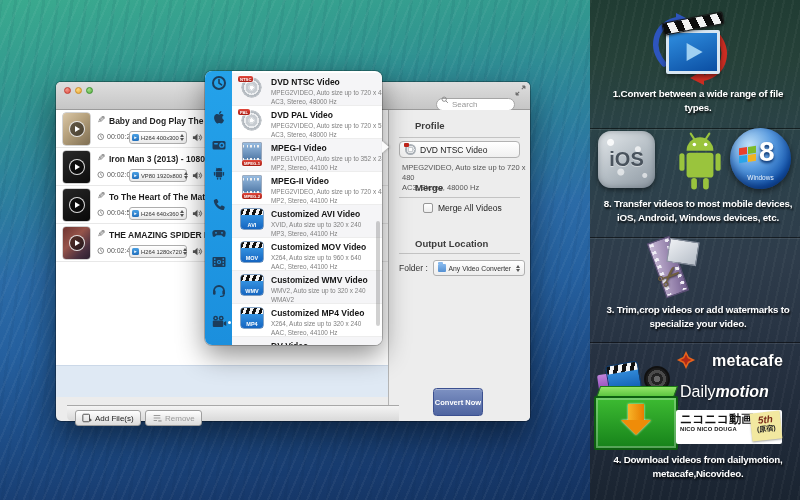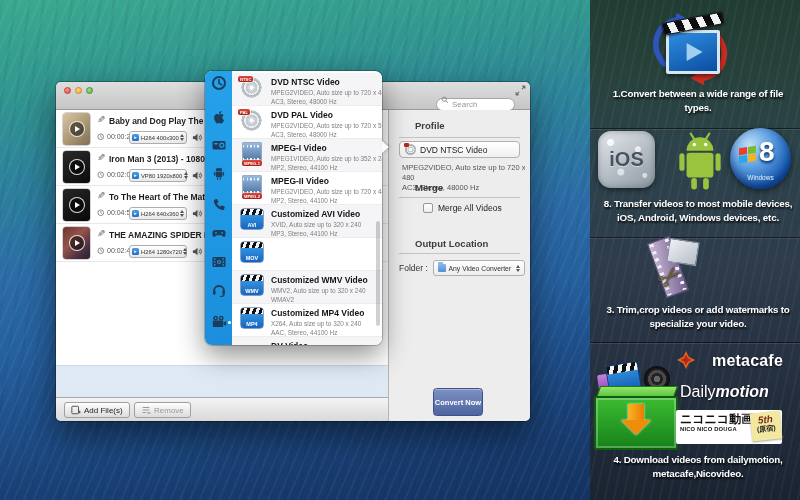--- a/index.html
+++ b/index.html
@@ -45,21 +45,21 @@
     background:linear-gradient(#fff,#e9e9e9);display:flex;align-items:center;padding:0 2px;}
   .vfmt .mini{width:7px;height:7px;border-radius:1.5px;background:linear-gradient(#4aa0e4,#2270bc);color:#fff;
     font-size:5px;line-height:7px;text-align:center;flex:none;}
   .vfmt .ftext{font-size:5.8px;color:#333;margin-left:2px;white-space:nowrap;flex:1;}
   .stepper{width:7px;display:flex;flex-direction:column;align-items:center;gap:1px;flex:none;}
   .stepper i{display:block;border-left:2.5px solid transparent;border-right:2.5px solid transparent;}
   .stepper i.up{border-bottom:3px solid #555;}
   .stepper i.dn{border-top:3px solid #555;}
   .vspk{position:absolute;left:136px;top:22px;}
   
-  .footer-left{position:absolute;left:0;bottom:0;width:332px;height:24px;border-top:1px solid #a8a8a8;
+  .footer-left{position:absolute;left:11px;bottom:0;width:332px;height:16px;border-top:1px solid #a8a8a8;
     background:linear-gradient(#f4f4f4,#d9d9d9);border-radius:0 0 0 5px;padding-left:27px;}
   .btn{position:absolute;top:4px;height:16px;display:flex;align-items:center;gap:3px;padding:0 6px;
     background:linear-gradient(#fefefe,#dcdcdc);border:1px solid #9f9f9f;border-radius:3px;font-size:8px;color:#222;}
   .btn.disabled{color:#9a9a9a;}
   .divider{position:absolute;left:332px;top:28px;bottom:0;width:1px;background:#b4b4b4;}
   
   .panel{position:absolute;left:333px;top:28px;right:0;bottom:0;background:#ededed;border-radius:0 0 5px 0;font-size:9px;}
   .plabel{position:absolute;left:10px;font-size:9.5px;font-weight:bold;color:#3c3c3c;margin-left:16px;}
   .prule{position:absolute;left:10px;width:121px;height:1px;background:#c3c3c3;}
   .pdrop{position:absolute;left:10px;top:31px;width:121px;height:17px;background:linear-gradient(#fff,#f0f0f0);
@@ -520,20 +520,25 @@
     <span class="ftxt">
       <div class="fname">Customized AVI Video</div>
       <div class="fdesc">XVID, Auto size up to 320 x 240</div>
       <div class="fdesc">MP3, Stereo, 44100 Hz</div>
     </span>
   </div>
         <div class="frow">
     <span class="fmt-icon kind-clap">
             <span class="badge">MOV</span>
           </span>
+    <span class="ftxt">
+      <div class="fname">Customized MOV Video</div>
+      <div class="fdesc">X264, Auto size up to 960 x 640</div>
+      <div class="fdesc">AAC, Stereo, 44100 Hz</div>
+    </span>
   </div>
         <div class="frow">
     <span class="fmt-icon kind-clap">
             <span class="badge">WMV</span>
           </span>
     <span class="ftxt">
       <div class="fname">Customized WMV Video</div>
       <div class="fdesc">WMV2, Auto size up to 320 x 240</div>
       <div class="fdesc">WMAV2</div>
     </span>

